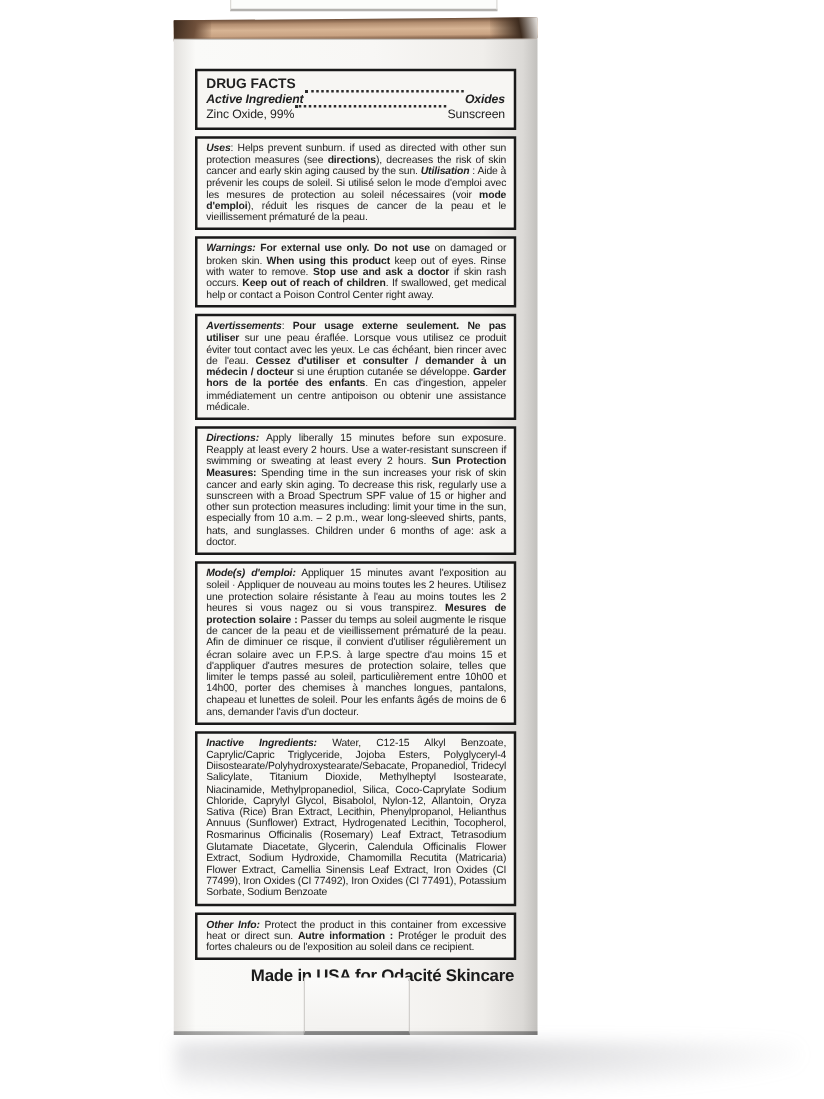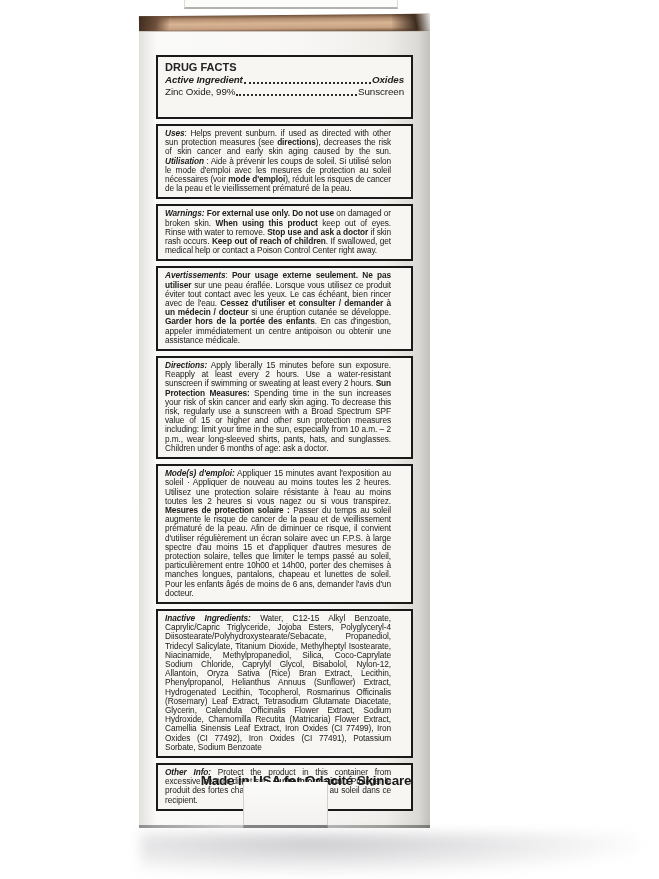--- a/index.html
+++ b/index.html
@@ -38,33 +38,33 @@
     background: linear-gradient(90deg, #e3e1de 0%, #fafaf8 6%, #f8f7f5 55%, #f0eeeb 85%, #dbd9d6 96%, #c2c0bd 100%);
     border-top: 1px solid #c8c5c1;
   }
   .label {
     position: absolute; left: 17px; top: 23px; width: 257px;
     display: flex; flex-direction: column; gap: 5px;
   }
   .sect {
     border: 2px solid #191919;
     background: #f7f6f3;
-    padding: 3px 20px 4px 7px;
+    padding: 3px 6px 4px 7px;
     font-size: 8.3px;
     line-height: 9.2px;
     text-align: justify;
     letter-spacing: -0.1px;
     color: #212121;
   }
   .sect span { letter-spacing: -0.1px; }
   .b  { font-weight: bold; }
   .bi { font-weight: bold; font-style: italic; }
-  .hdr { padding: 4px 7px 19px 7px; }
+  .hdr { padding: 4px 7px 4px 7px; }
   .hdr-title { font-weight: bold; font-size: 11px; line-height: 13px; letter-spacing: 0; }
-  .hdr-row { display: flex; align-items: flex-end; font-size: 9.8px; line-height: 12px; white-space: nowrap; }
+  .hdr-row { display: flex; align-items: flex-start; font-size: 9.8px; line-height: 12px; white-space: nowrap; }
   .hdr-row.ai { font-weight: bold; font-style: italic; }
   .leader { flex: 1 1 auto; border-bottom: 2px dotted #2b2b2b; margin: 0 1px; transform: translateY(-2px); min-width: 20px; }
   .made-in {
     position: absolute; left: 0; right: 0; top: 741px;
     text-align: center;
     font-size: 13.5px; font-weight: 700; letter-spacing: -0.2px; color: #1b1b1b; padding-left: 43px;
   }
   .bottom-flaps { position: absolute; left: 0; right: 0; bottom: 0; height: 46px; }
   .tuck-tab {
     position: absolute; left: 104px; width: 85px; top: 0; bottom: 0;

